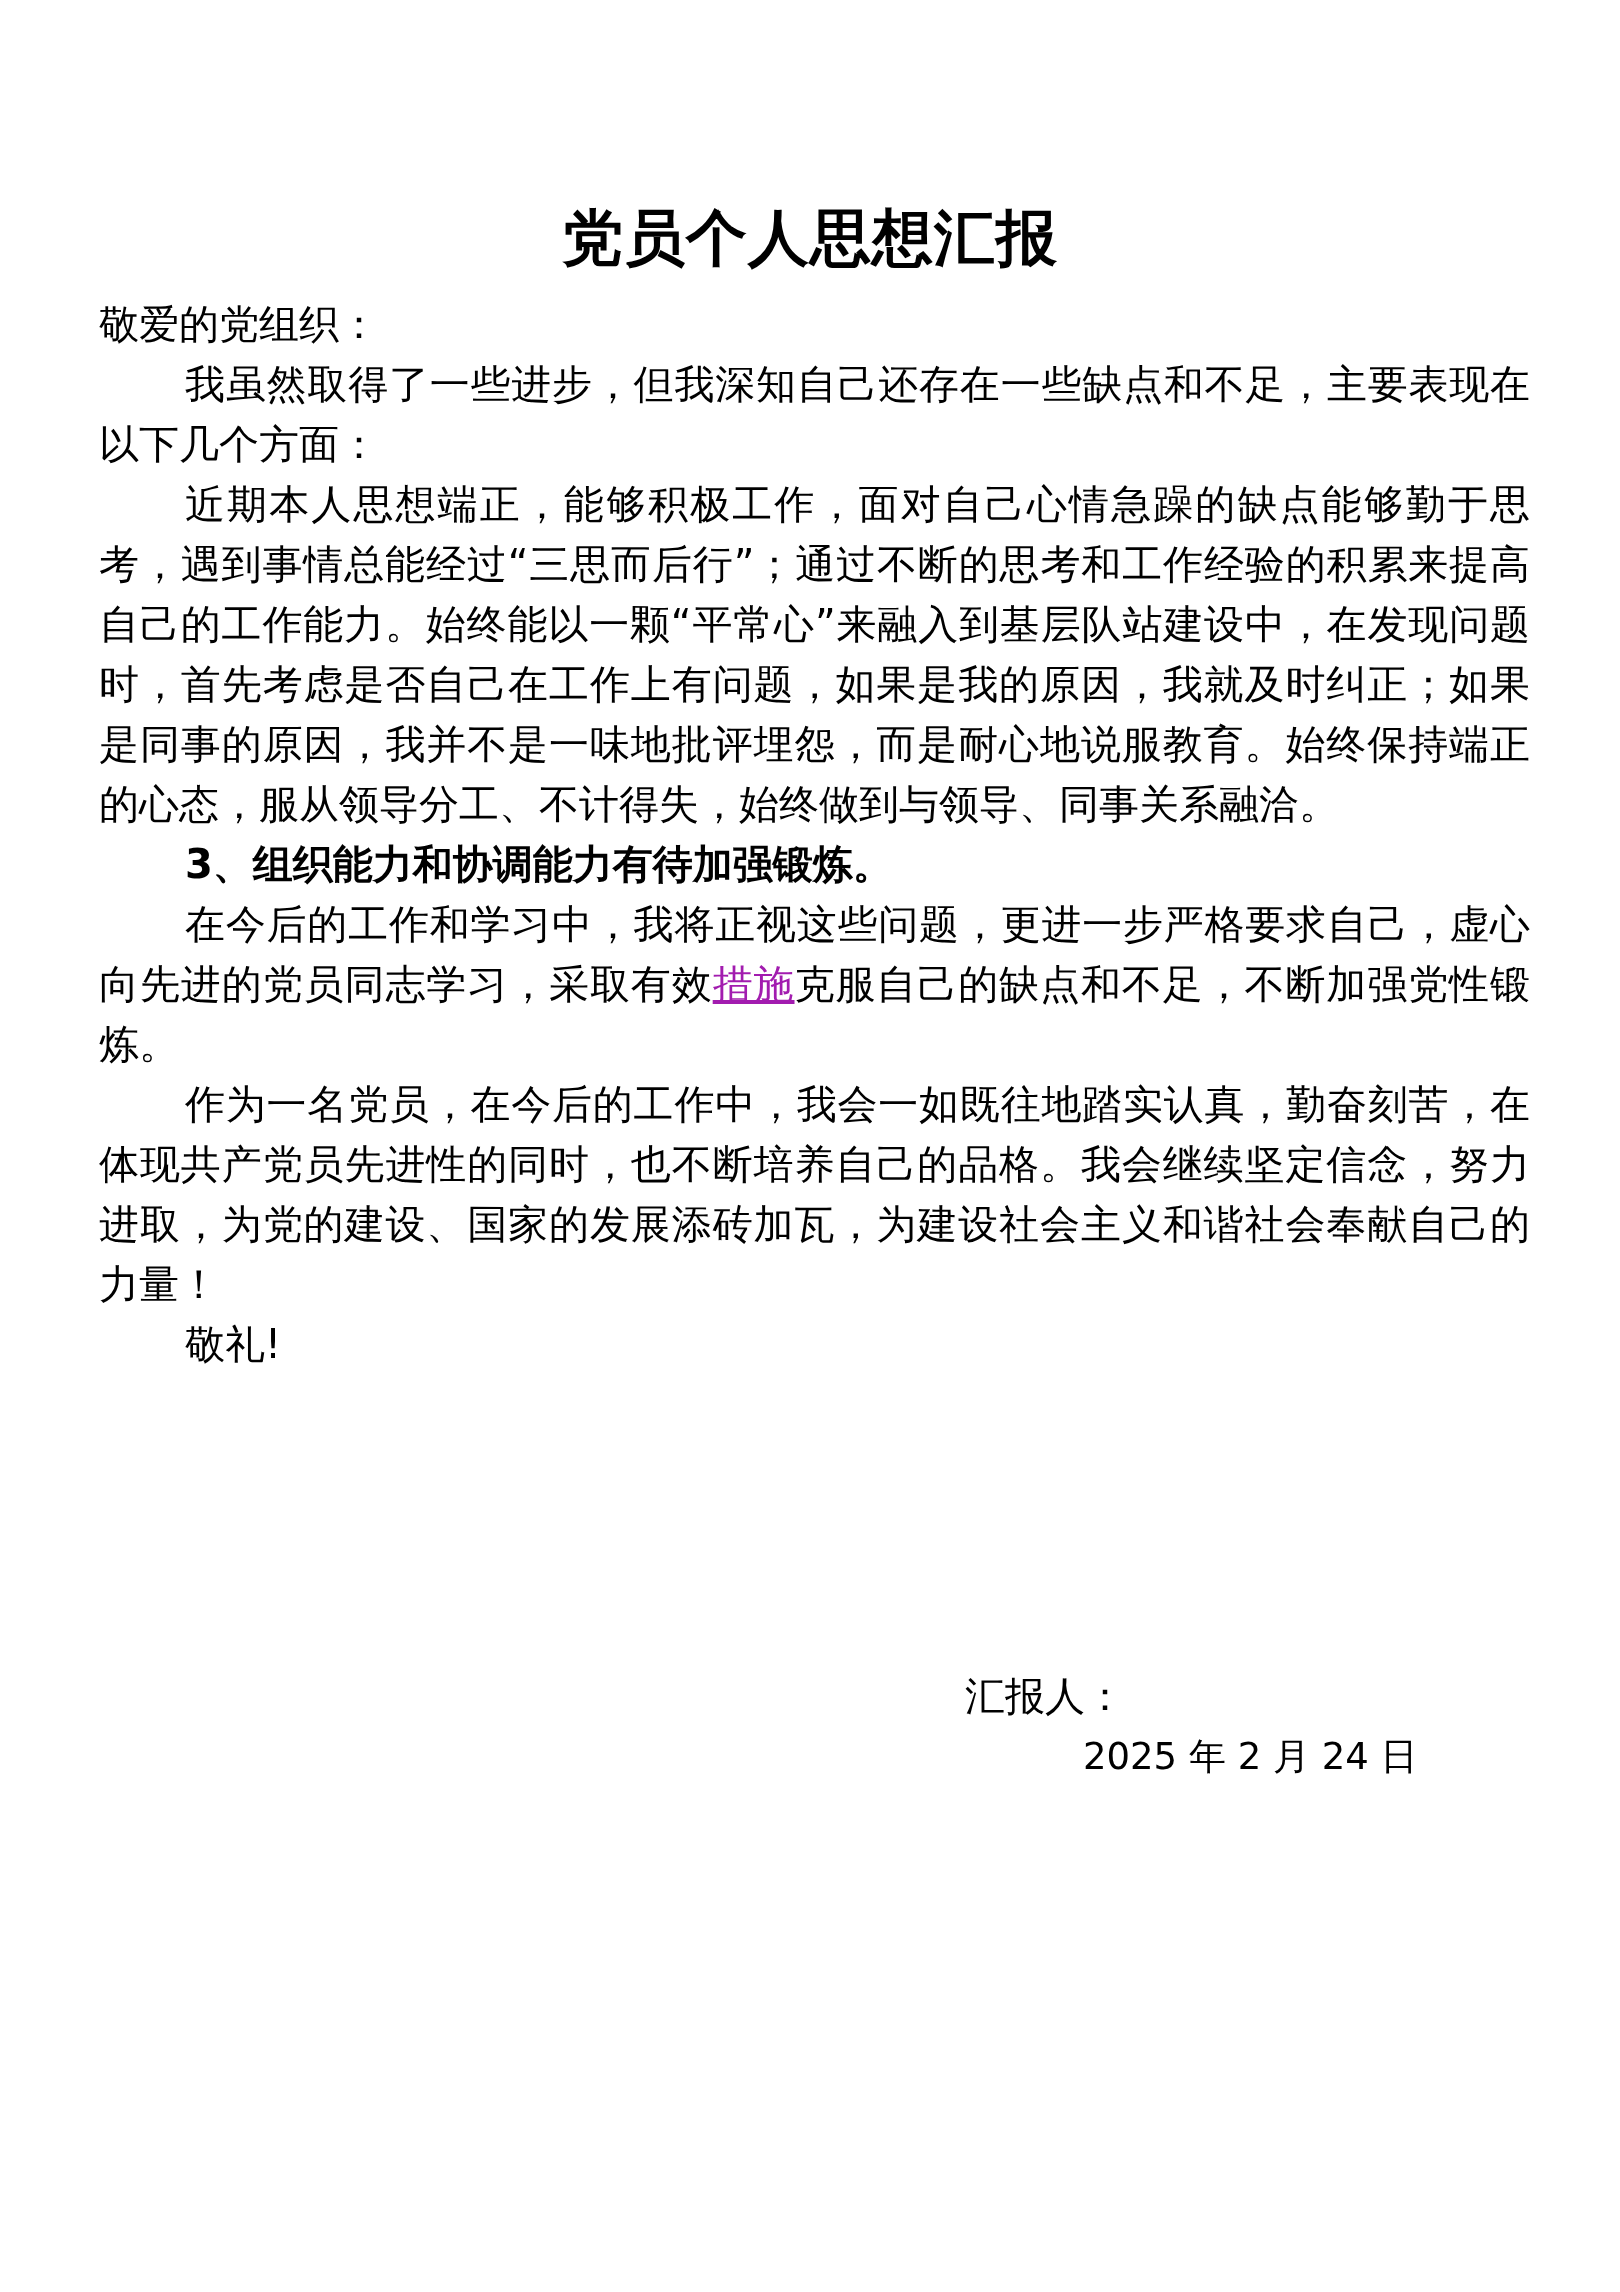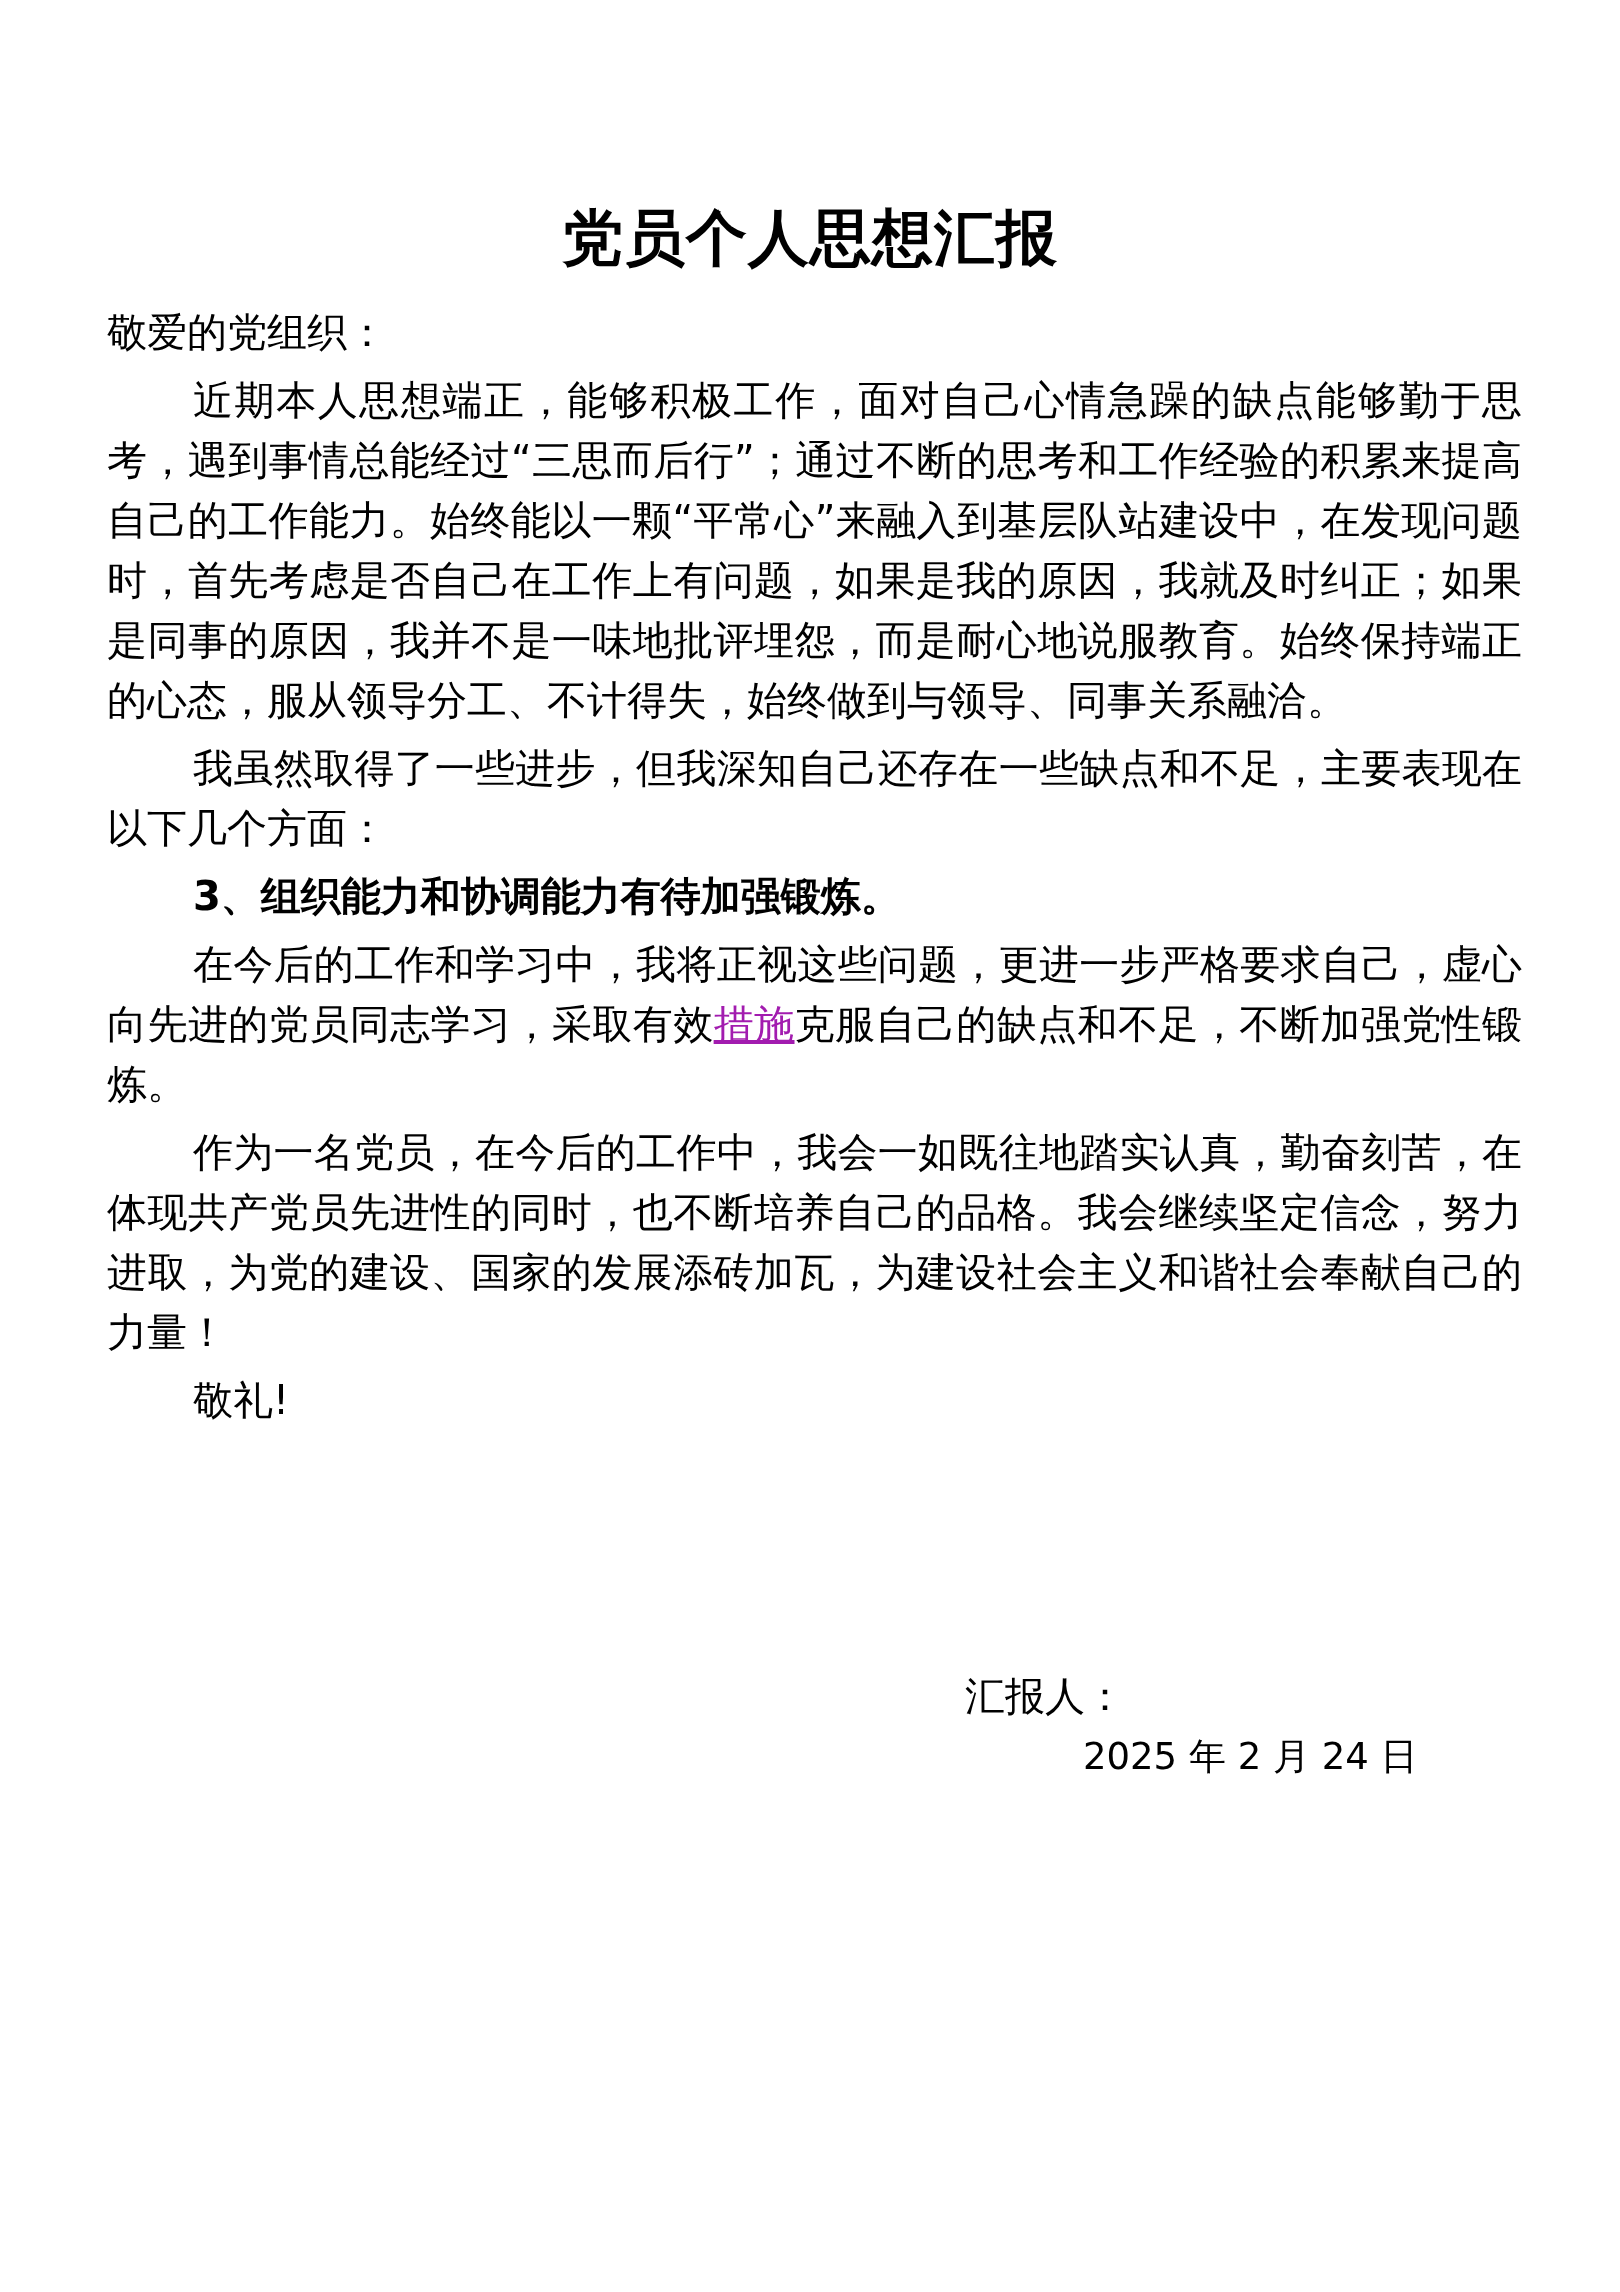--- a/index.html
+++ b/index.html
@@ -2,38 +2,38 @@
 <html><head>
 <meta charset="utf-8">
 <style>
   html, body { margin: 0; padding: 0; background: #ffffff; }
   body { width: 1620px; height: 2293px; position: relative; overflow: hidden;
          font-family: "DejaVu Sans", "Liberation Sans", sans-serif; color: #000; }
   .page { position: absolute; left: 0; top: 0; width: 1620px; height: 1965px; background: #fff; }
   .title { position: absolute; left: 0; width: 1620px; top: 201px; text-align: center;
            font-size: 61px; font-weight: bold; line-height: 74px; letter-spacing: 1px; }
   .body { position: absolute; left: 99px; top: 294px; width: 1431px; font-size: 40px; line-height: 60px; }
-  .body p { margin: 8px; text-align: justify; text-align-last: left; }
+  .body p { margin: 0; text-align: justify; text-align-last: left; }
   .indent { text-indent: 86px; }
   .bold { font-weight: bold; }
   a.link { color: #a21caf; text-decoration: underline; }
   .closing { padding-left: 86px; }
   .sign { position: absolute; left: 965px; top: 1666px; font-size: 40px; line-height: 60px; }
   .date { position: absolute; left: 1083px; top: 1727px; font-size: 37px; line-height: 60px; }
 </style>
 </head>
 <body>
 
 <div class="page">
   <div class="title">党员个人思想汇报</div>
 
   <div class="body">
     <p>敬爱的党组织：</p>
+    <p class="indent">我虽然取得了一些进步，但我深知自己还存在一些缺点和不足，主要表现在以下几个方面：</p>
     <p class="indent">近期本人思想端正，能够积极工作，面对自己心情急躁的缺点能够勤于思考，遇到事情总能经过“三思而后行”；通过不断的思考和工作经验的积累来提高自己的工作能力。始终能以一颗“平常心”来融入到基层队站建设中，在发现问题时，首先考虑是否自己在工作上有问题，如果是我的原因，我就及时纠正；如果是同事的原因，我并不是一味地批评埋怨，而是耐心地说服教育。始终保持端正的心态，服从领导分工、不计得失，始终做到与领导、同事关系融洽。</p>
-    <p class="indent">我虽然取得了一些进步，但我深知自己还存在一些缺点和不足，主要表现在以下几个方面：</p>
     <p class="indent bold">3、组织能力和协调能力有待加强锻炼。</p>
     <p class="indent"><span>在今后的工作和学习中，我将正视这些问题，更进一步严格要求自己，虚心向先进的党员同志学习，采取有效</span><a class="link" href="#">措施</a><span>克服自己的缺点和不足，不断加强党性锻炼。</span></p>
     <p class="indent">作为一名党员，在今后的工作中，我会一如既往地踏实认真，勤奋刻苦，在体现共产党员先进性的同时，也不断培养自己的品格。我会继续坚定信念，努力进取，为党的建设、国家的发展添砖加瓦，为建设社会主义和谐社会奉献自己的力量！</p>
     <p class="closing">敬礼!</p>
   </div>
 
   <div class="sign">汇报人：</div>
   <div class="date">2025 年 2 月 24 日</div>
 </div>
 

